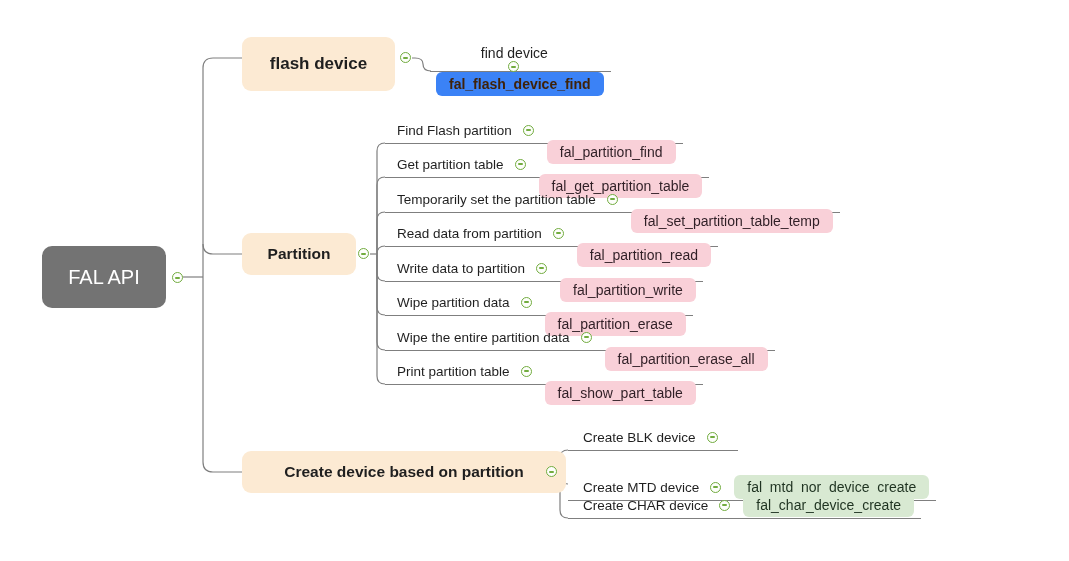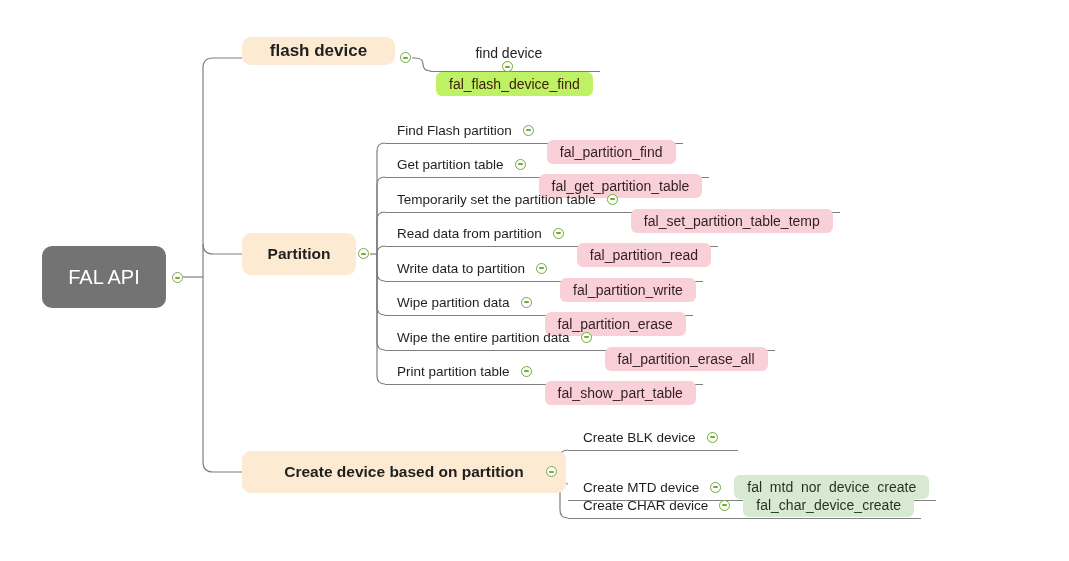--- a/index.html
+++ b/index.html
@@ -15,21 +15,21 @@
          background:#fdfefb;position:relative;flex:0 0 auto;box-sizing:border-box;z-index:2;}
   .minus::after{content:"";position:absolute;left:2px;right:2px;top:50%;height:2px;
                 margin-top:-1px;background:#72AC3F;border-radius:1px;}
   .minus.abs{position:absolute;}
   .row{position:absolute;z-index:1;display:flex;align-items:center;height:26px;
        border-bottom:1.2px solid #7f7f7f;padding-right:7px;}
   .row .lbl{font-size:13.5px;color:#1f1f1f;margin-right:11px;white-space:nowrap;}
   .row .minus{margin-right:13px;}
   .leaf{height:24px;line-height:24px;padding:0 13px;border-radius:6px;font-size:14px;
         white-space:nowrap;color:#2c2326;}
-  .leaf.orange{background:#bef264;color:#3F2209;}
+  .leaf.orange{background:#3b82f6;color:#3F2209;font-weight:bold;}
   .leaf.pink{background:#F9D0D8;color:#301F26;margin-top:44px;}
   .leaf.green{background:#D8E9D2;color:#1F3321;}
 </style>
 </head>
 <body>
 
 <div id="canvas">
 
   <svg class="wires" width="1069" height="561" viewBox="0 0 1069 561">
     <g fill="none" stroke="#7f7f7f" stroke-width="1.2">
@@ -57,21 +57,21 @@
       <path d="M 568 484 Q 560 484 560 476 V 472"></path>
       <path d="M 568 518 Q 560 518 560 510 V 472"></path>
     </g>
   </svg>
 
   <div class="node root" style="left:42px;top:246px;width:124px;height:62px;">
     <span>FAL API</span>
   </div>
   <span class="minus abs" style="left:172px;top:272px;"></span>
 
-  <div class="node branch" style="left:242px;top:37px;width:153px;height:28px;font-size:17px;">
+  <div class="node branch" style="left:242px;top:37px;width:153px;height:54px;font-size:17px;">
     <span>flash device</span>
   </div>
   <span class="minus abs" style="left:400px;top:52px;"></span>
 
   <div class="row" style="left:430px;top:45px;padding-left:6px;flex-direction:column;">
     <span class="lbl" style="font-size:14px;">find device</span>
     <span class="minus"></span>
     <span class="leaf orange">fal_flash_device_find</span>
   </div>
 

